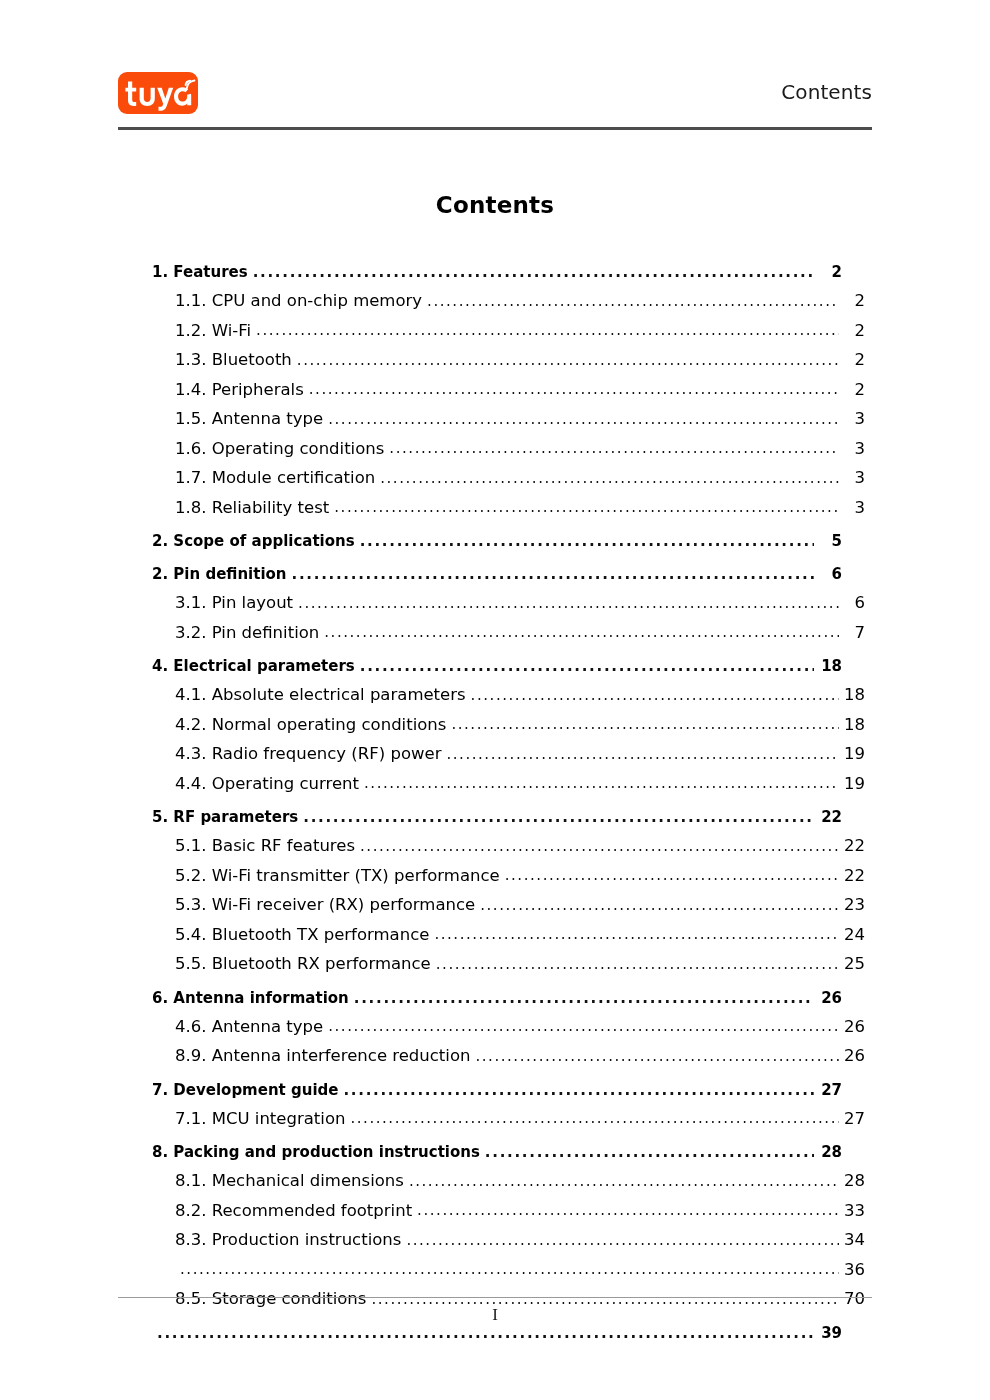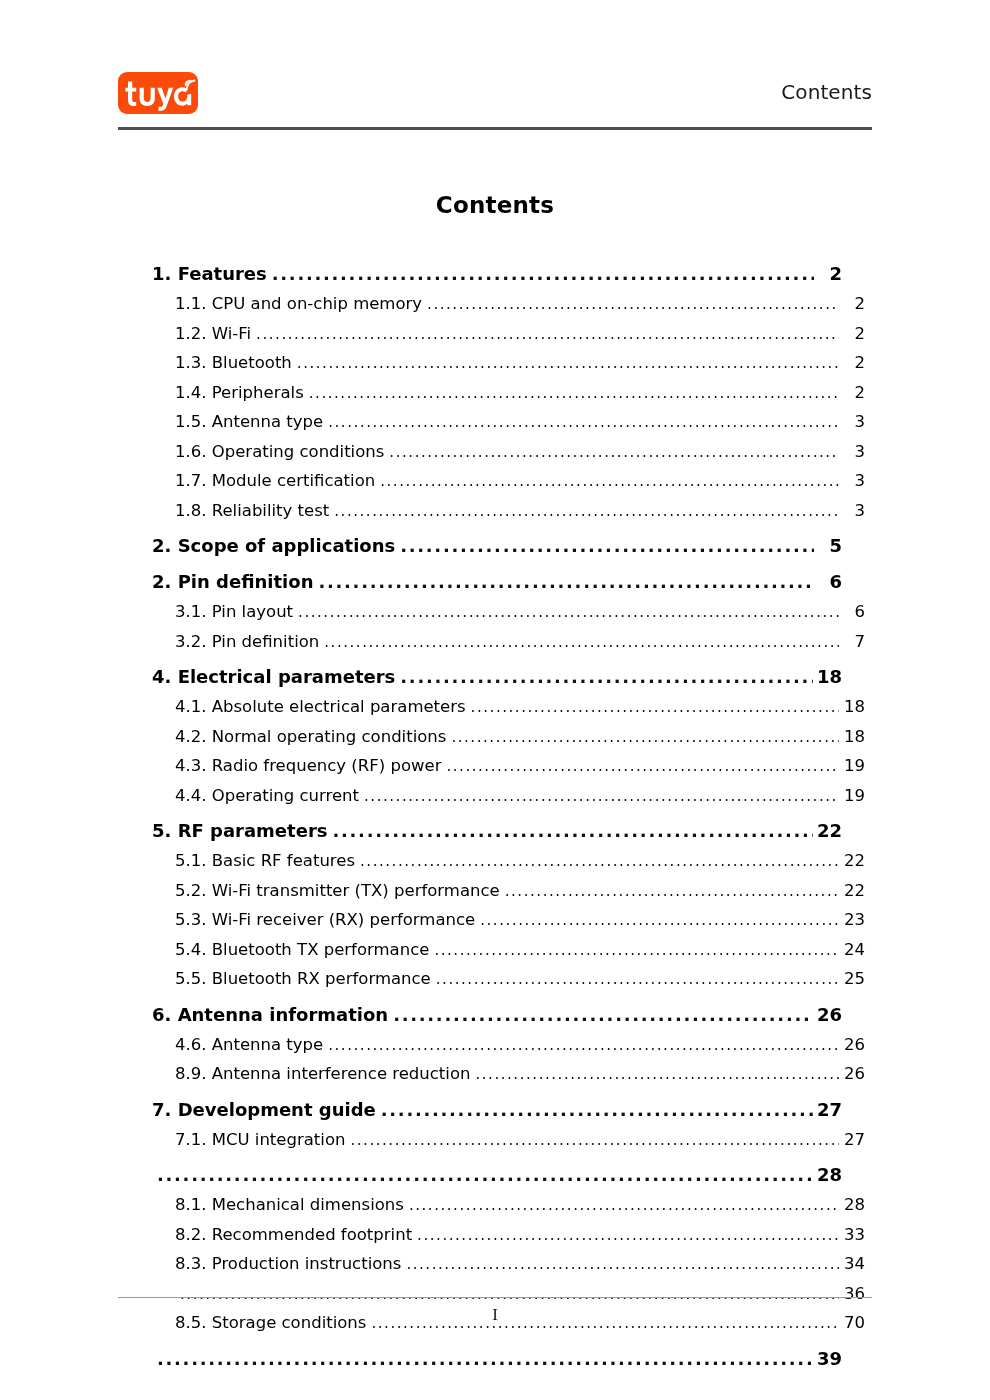--- a/index.html
+++ b/index.html
@@ -102,38 +102,39 @@
     letter-spacing: 1.6px;
     color: #111;
   }
   .toc-entry .page-no {
     flex: 0 0 auto;
     text-align: right;
   }
 
   
   .toc-entry.lvl1 {
-    font-size: 18px;
+    font-size: 15px;
     font-weight: bold;
     line-height: 1;
     margin-top: 21px;
     padding-right: 0px;
   }
   .toc-entry.lvl1:first-child { margin-top: 0; }
   .toc-entry.lvl1 .page-no { min-width: 24px; }
   .toc-entry.lvl1 .leader { font-weight: bold; letter-spacing: 1.7px; }
 
   
   .toc-entry.lvl2 {
     font-size: 16.5px;
     font-weight: normal;
     line-height: 1;
     margin-top: 13px;
     margin-left: 23px;
     padding-right: 4px;
+    align-items: center;
   }
   .toc-entry.lvl2 .page-no { min-width: 22px; }
   .toc-entry.lvl2 .leader { letter-spacing: 1.55px; font-size: 15px; }
 
   .group { margin-top: 18px; }
   .group:first-child { margin-top: 0; }
   .group .toc-entry.lvl1 { margin-top: 0; }
 
   
   .footer-rule {
@@ -344,20 +345,21 @@
           <span class="page-no">27</span>
         </div>
         <div class="toc-entry lvl2">
           <span class="label">7.1. MCU integration</span>
           <span class="leader">............................................................................................................................................................................................................................</span>
           <span class="page-no">27</span>
         </div>
       </div>
       <div class="group">
         <div class="toc-entry lvl1">
+          <span class="label">8. Packing and production instructions</span>
           <span class="leader">............................................................................................................................................................................................................................</span>
           <span class="page-no">28</span>
         </div>
         <div class="toc-entry lvl2">
           <span class="label">8.1. Mechanical dimensions</span>
           <span class="leader">............................................................................................................................................................................................................................</span>
           <span class="page-no">28</span>
         </div>
         <div class="toc-entry lvl2">
           <span class="label">8.2. Recommended footprint</span>

